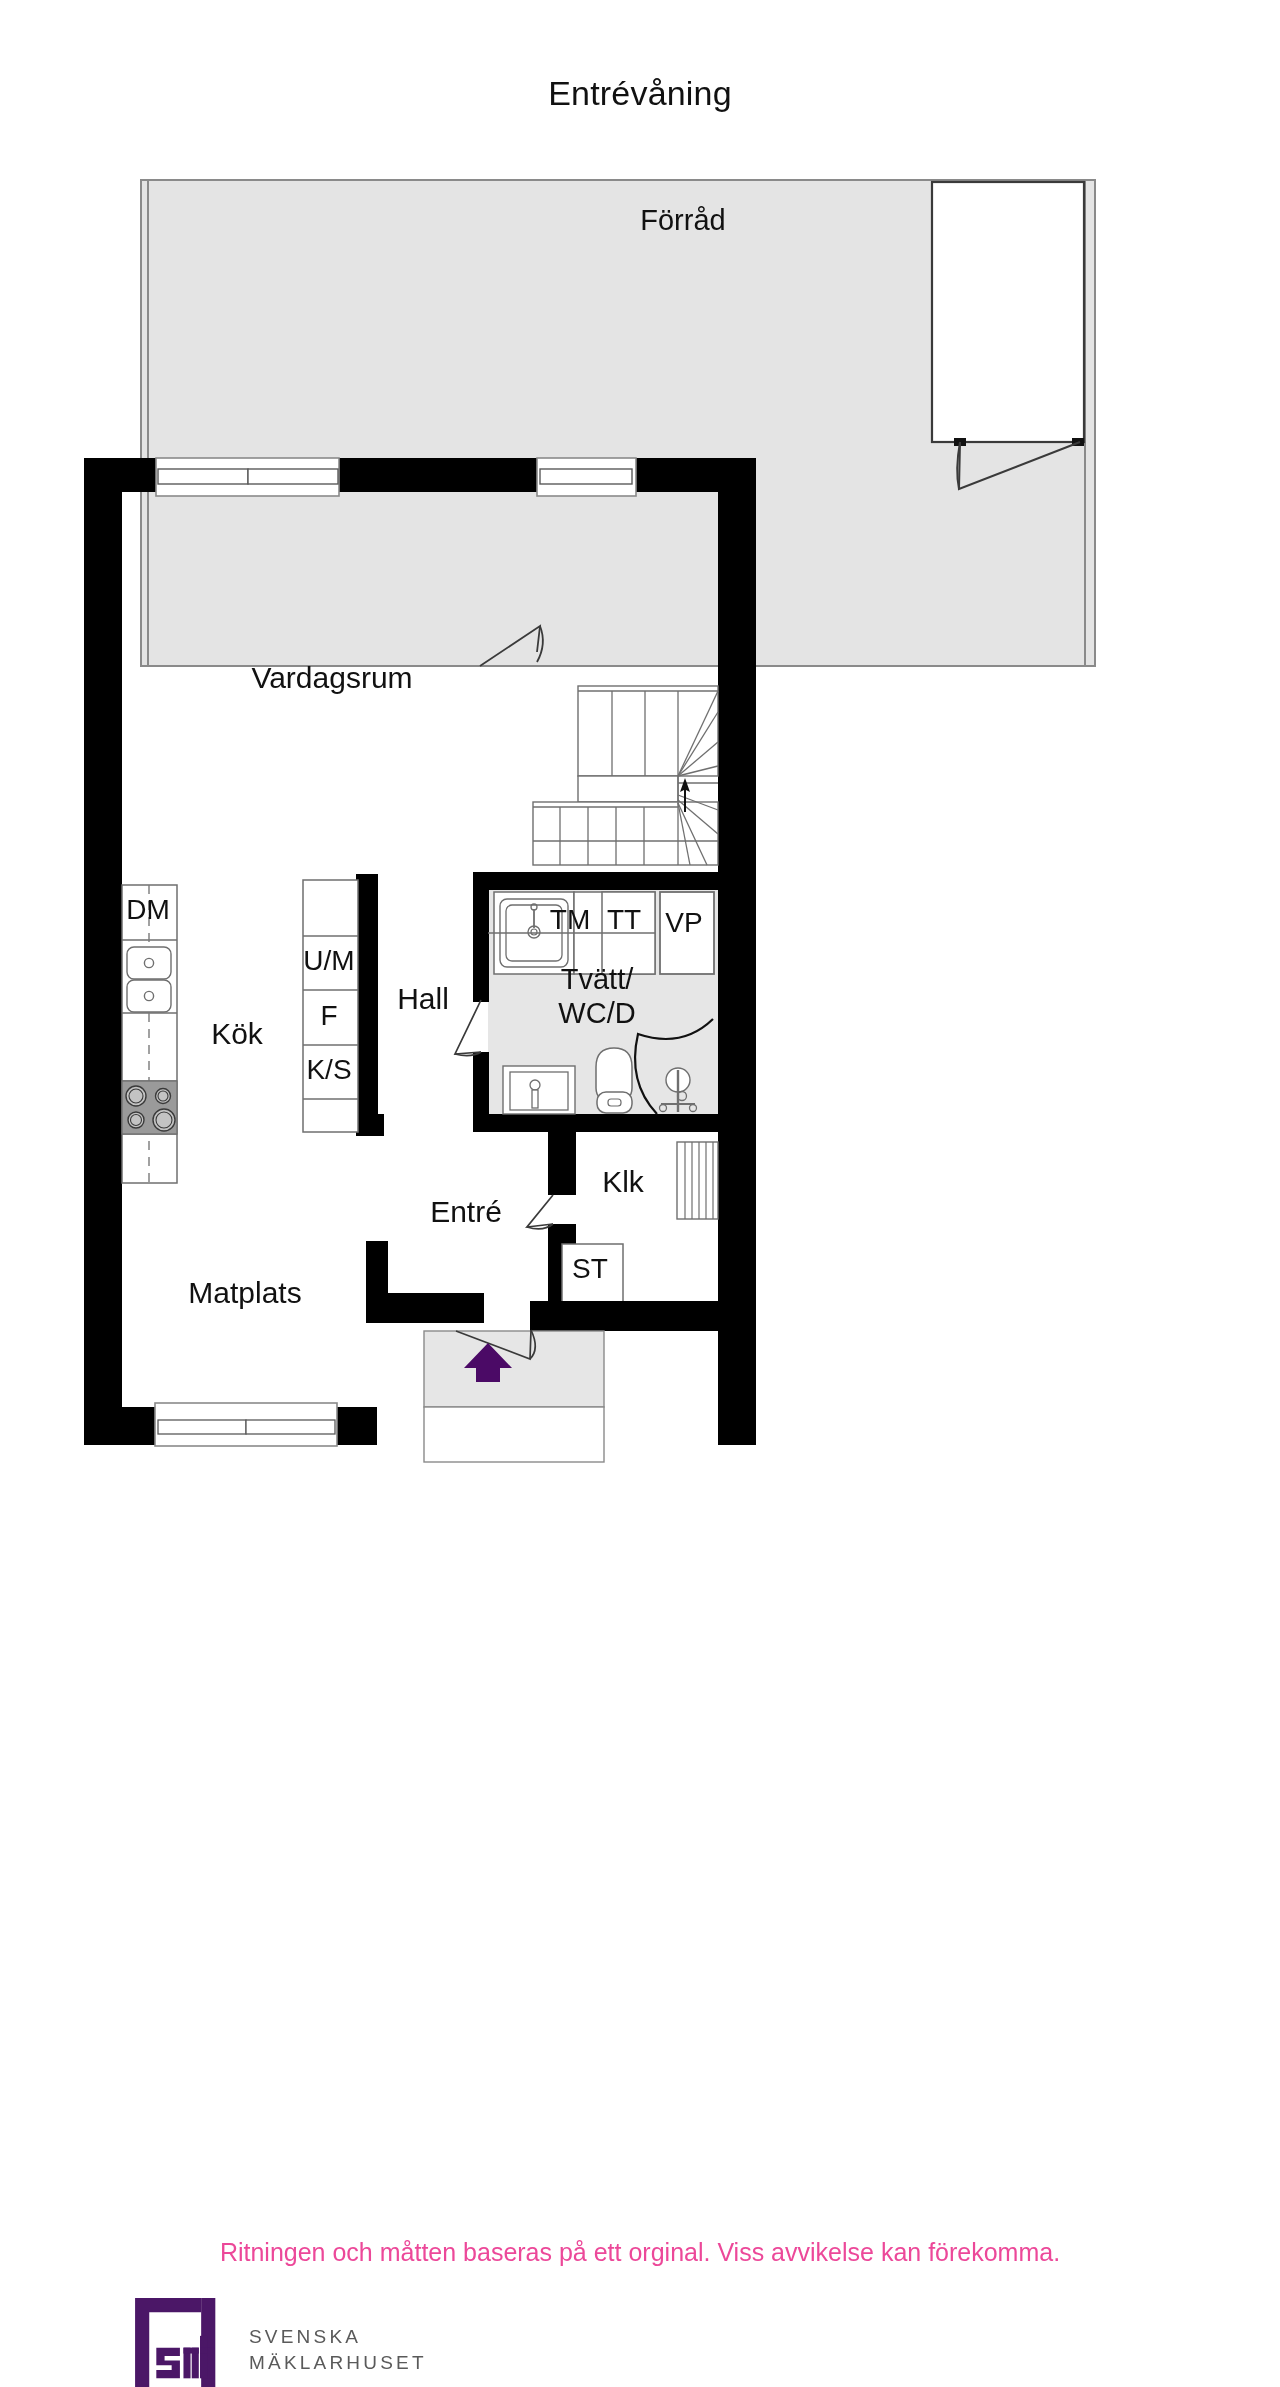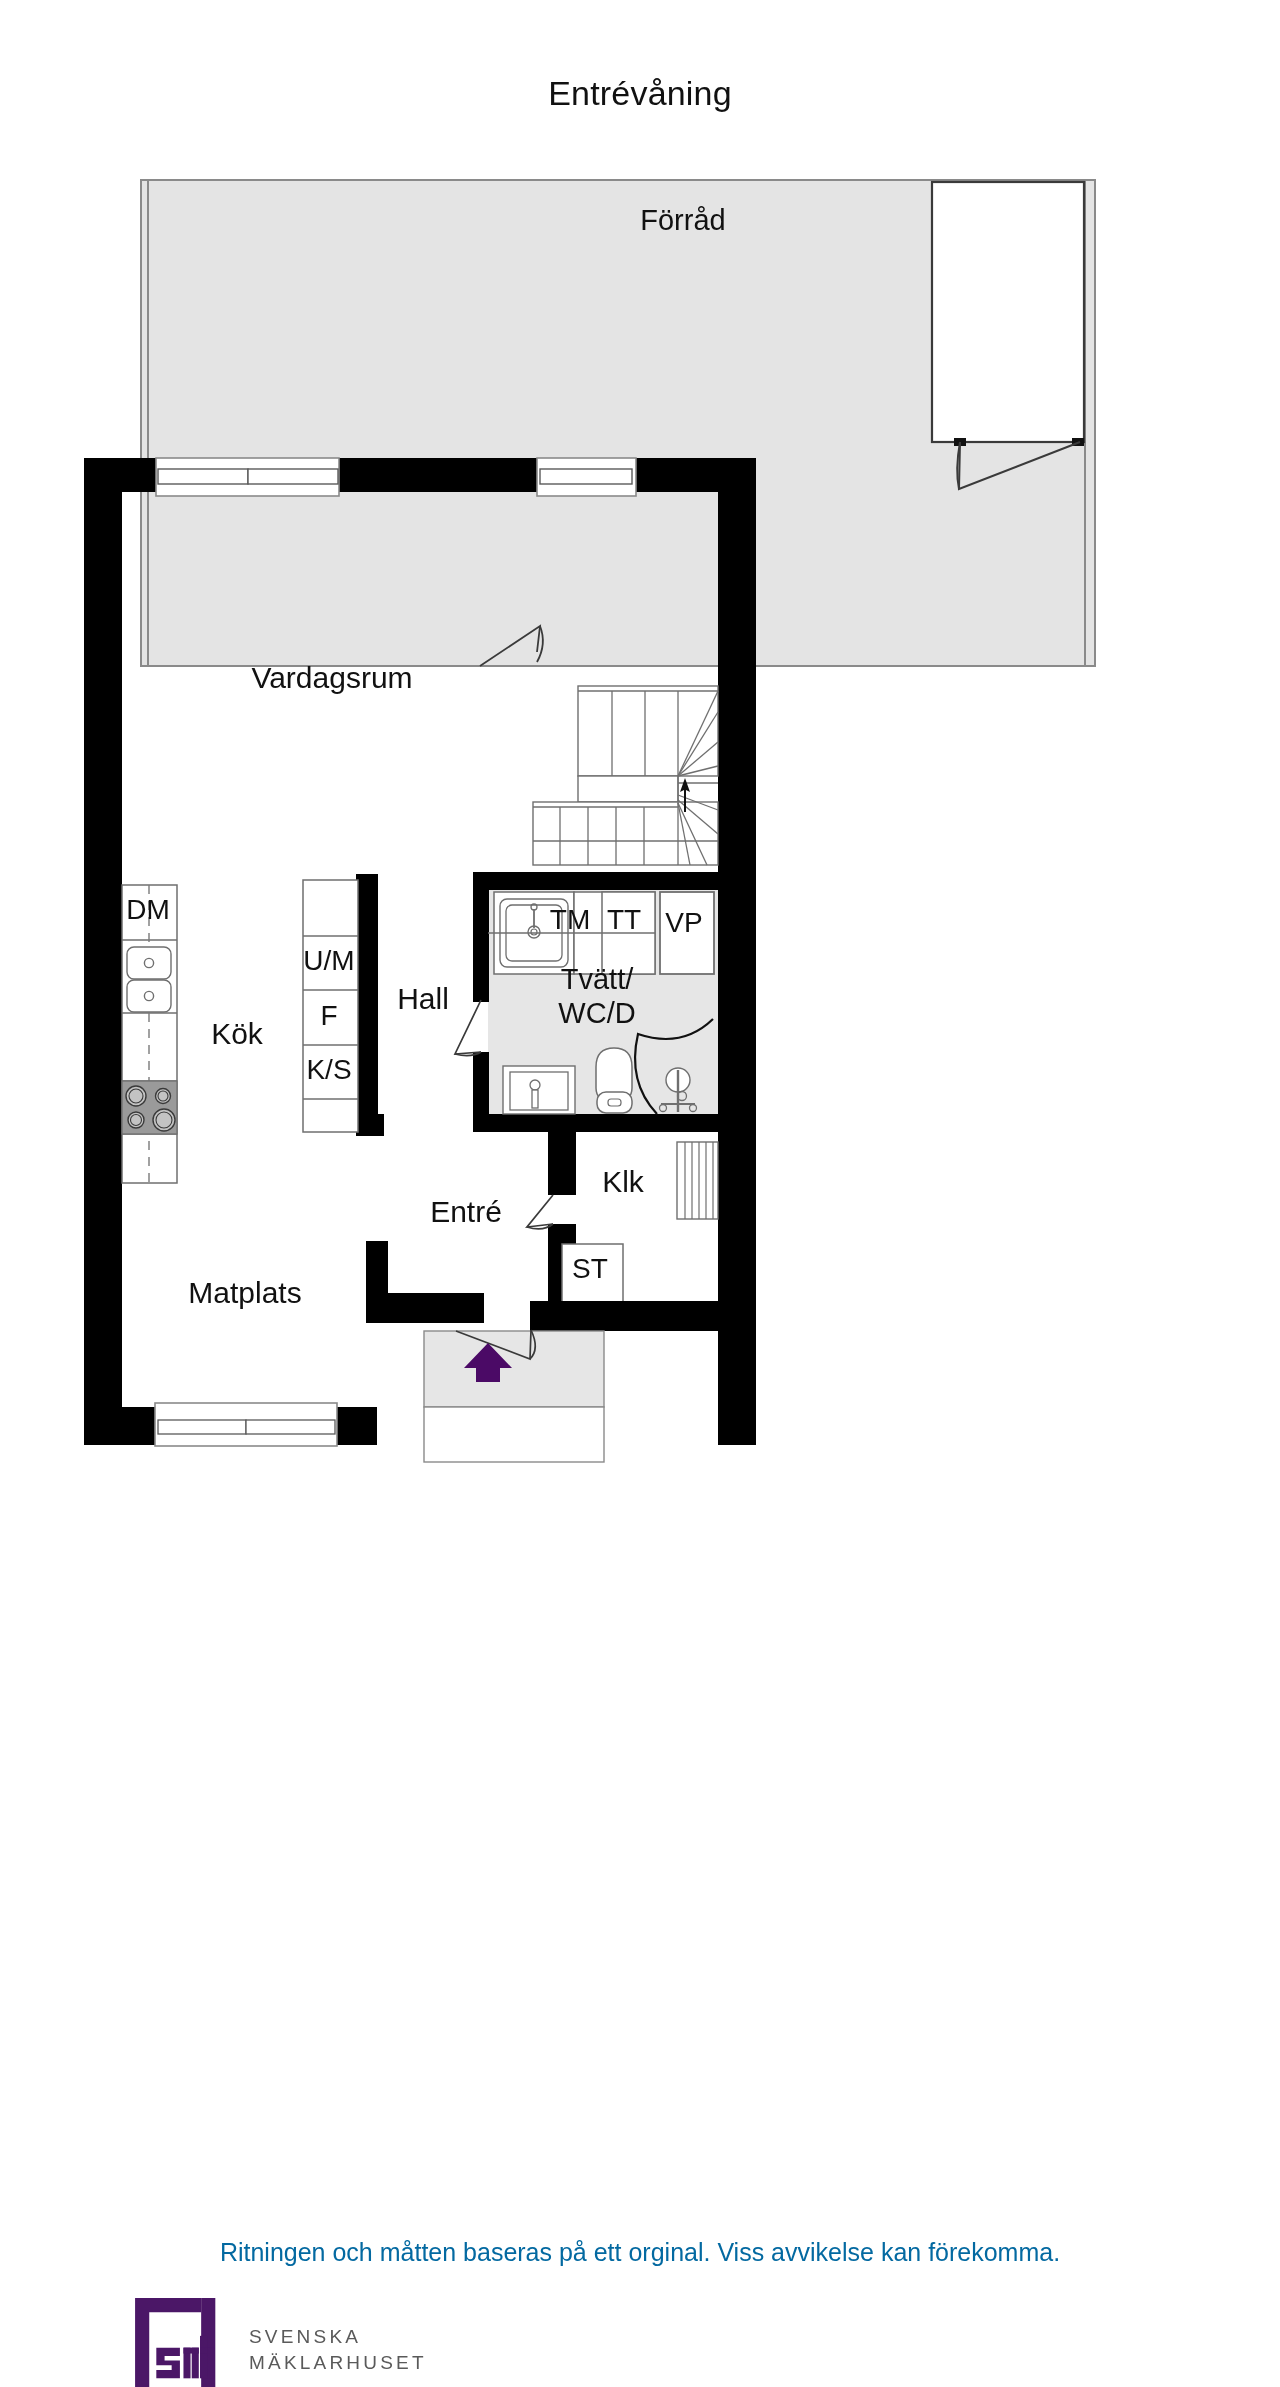--- a/index.html
+++ b/index.html
@@ -53,21 +53,21 @@
   .rl-mid  { font-size: 29px; }
   .rl-app  { font-size: 28px; }
 
   .disclaimer {
     position: absolute;
     left: 0;
     top: 2186px;
     width: 1280px;
     text-align: center;
     font-size: 25px;
-    color: #0369a1;
+    color: #ec4899;
   }
 
   .logo-wrap {
     position: absolute;
     left: 128px;
     top: 2238px;
     width: 420px;
     height: 120px;
     display: flex;
     align-items: center;

